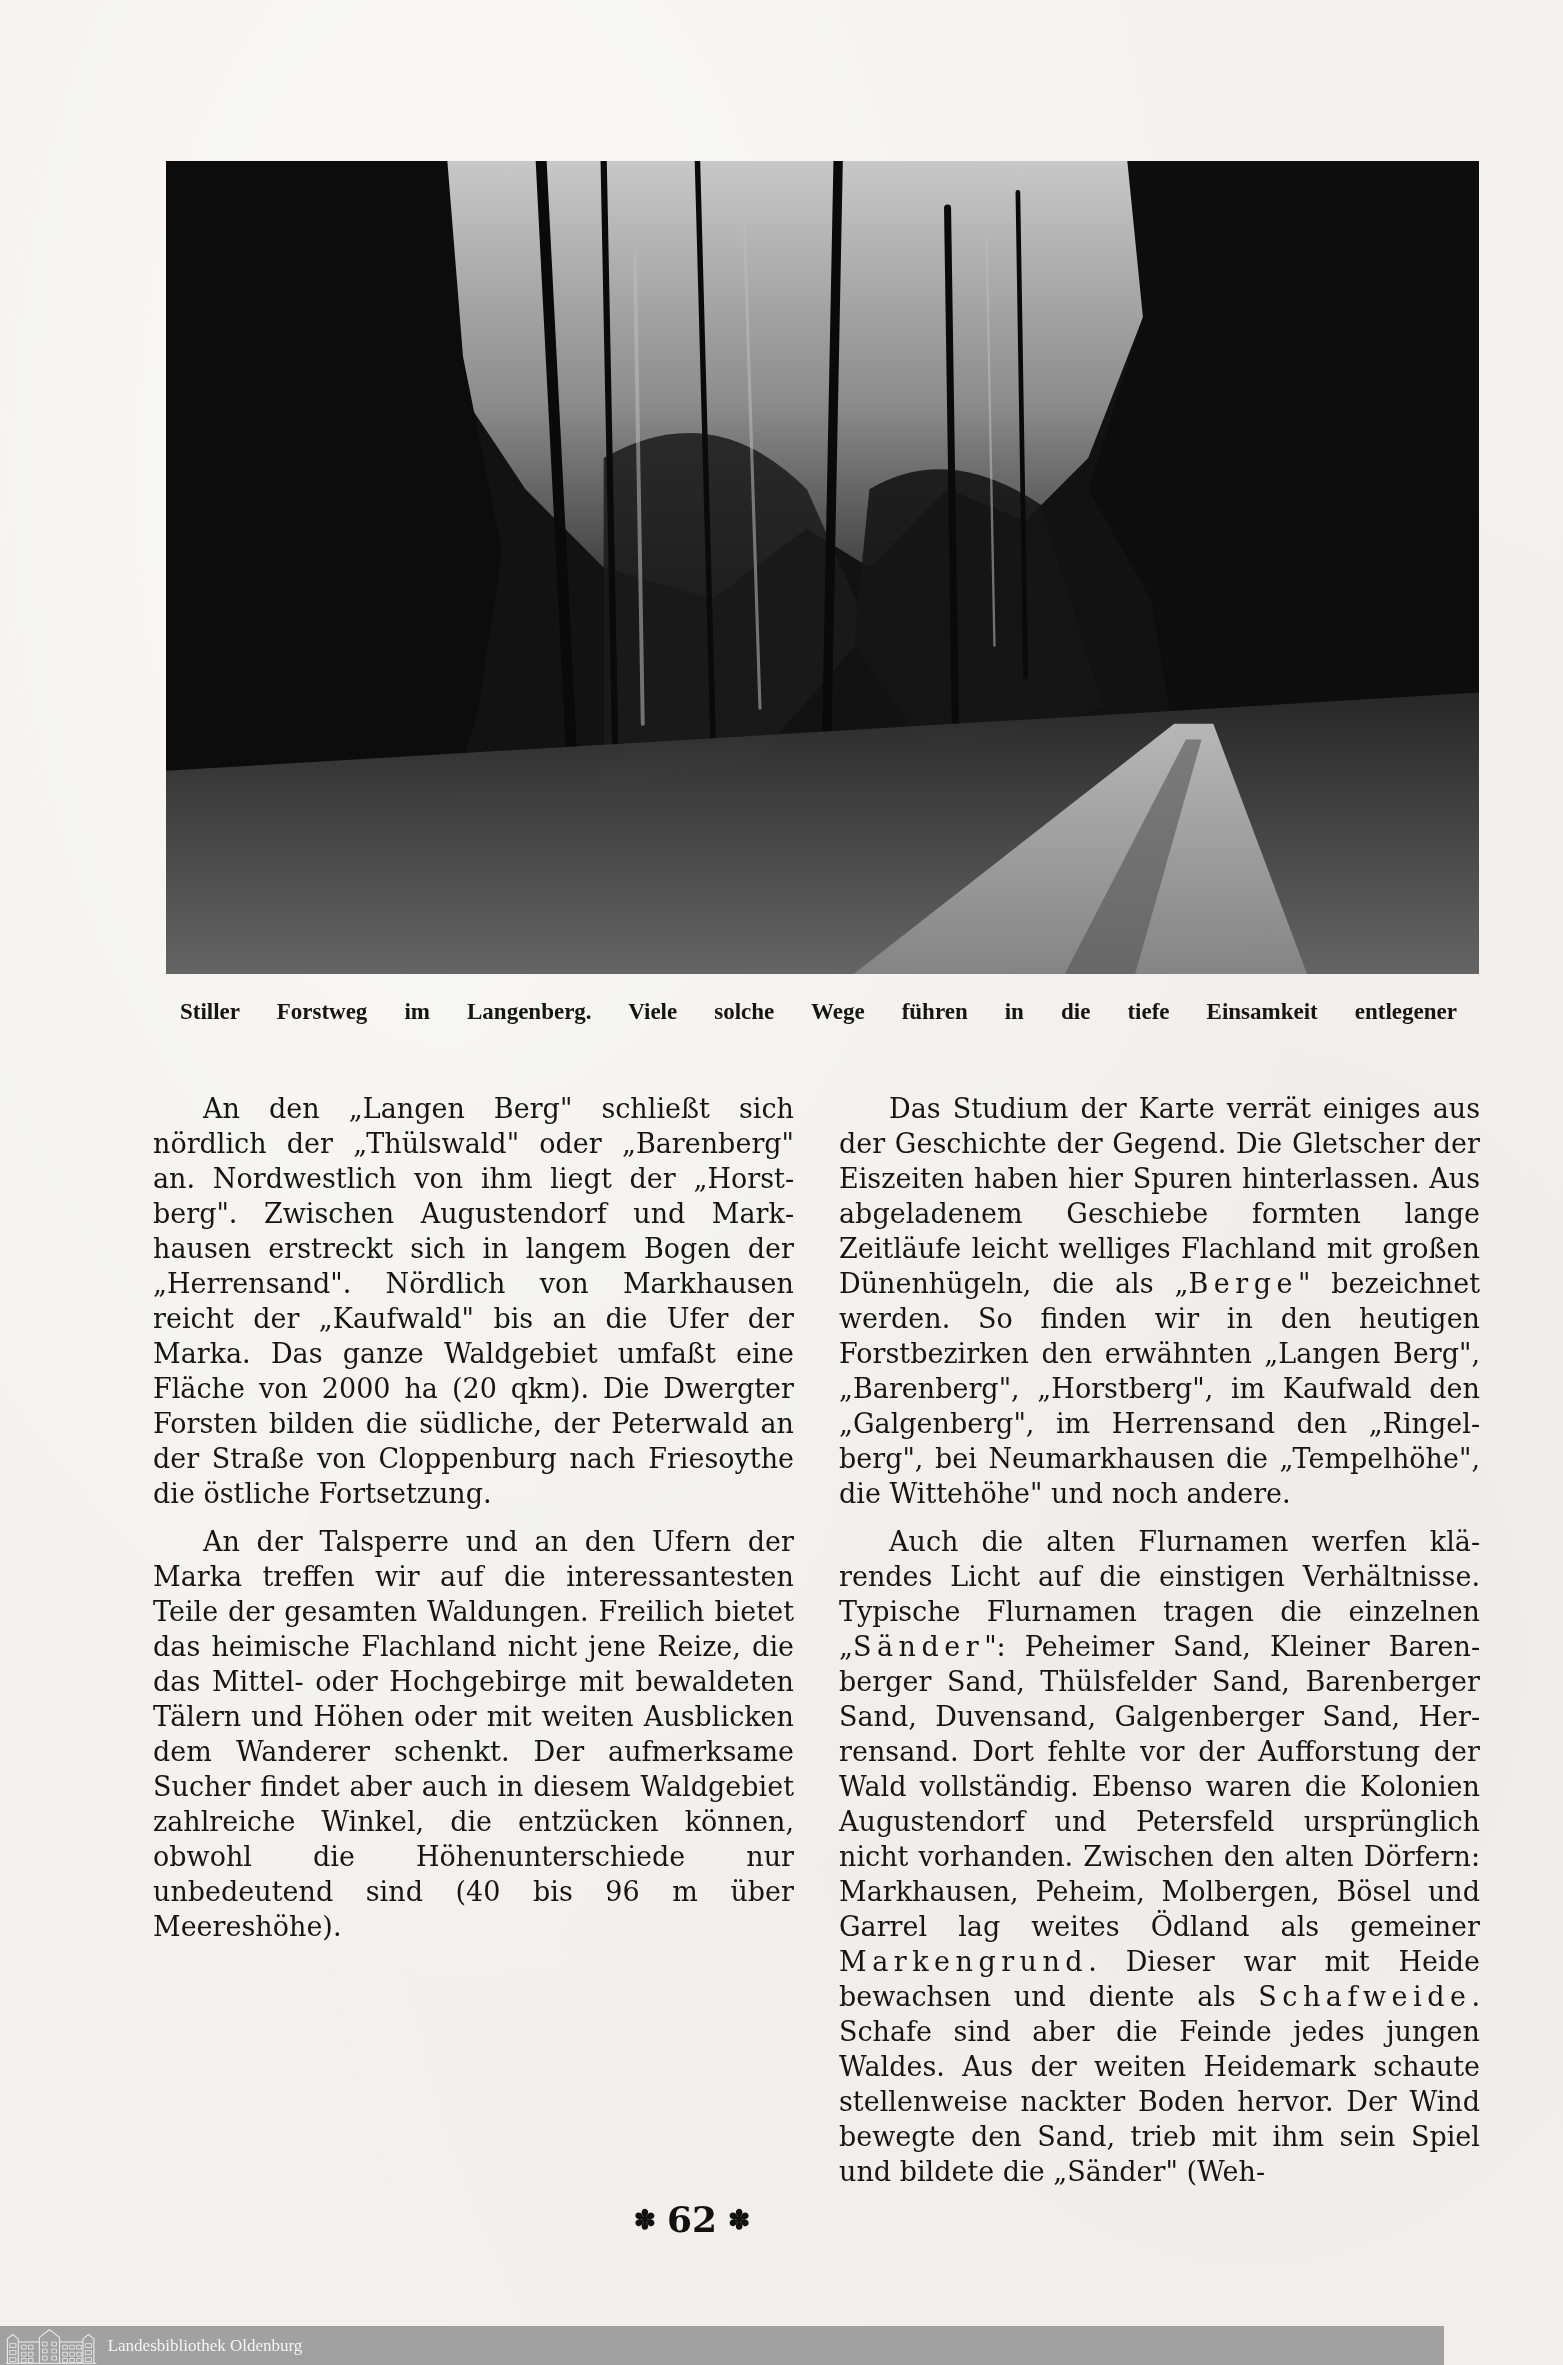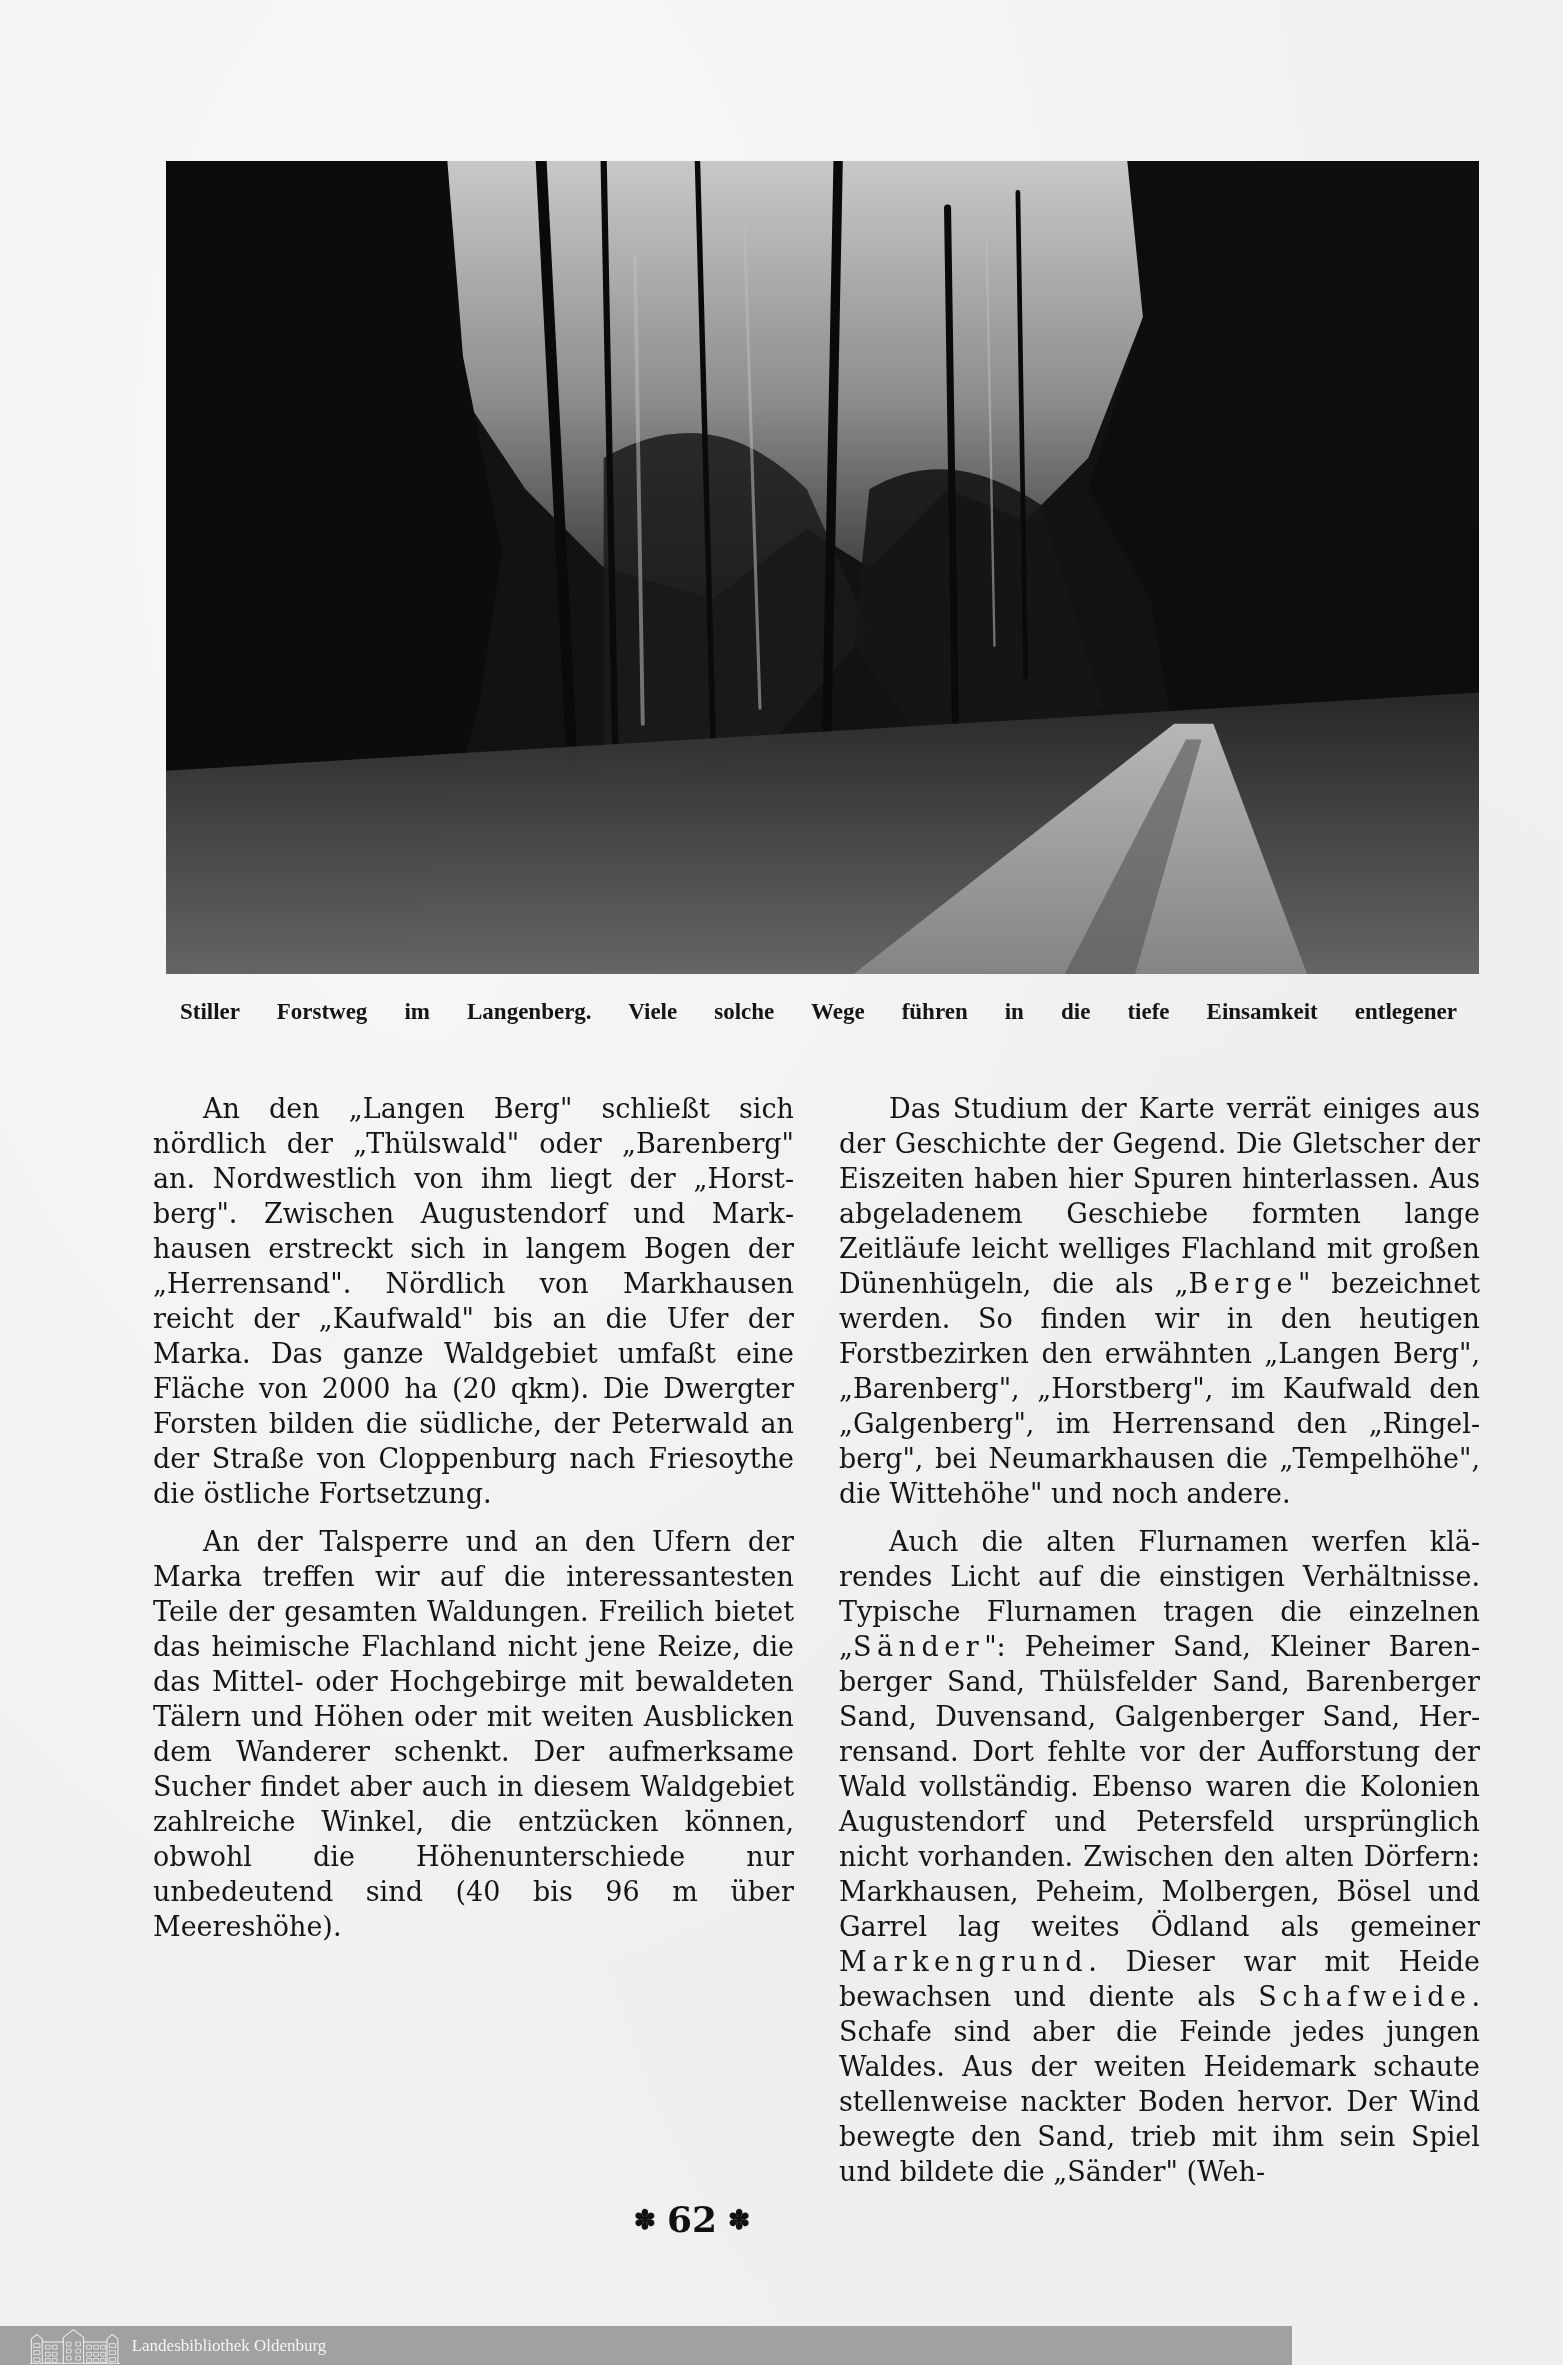--- a/index.html
+++ b/index.html
@@ -51,22 +51,22 @@
 
   
   .page-number {
     position: absolute; left: 0; width: 1328px; top: 2198px; text-align: center;
     font-family: "DejaVu Serif", serif; font-weight: bold; font-size: 36px; color: #111; margin-left: 28px;
   }
   .page-number .star { font-size: 26.6px; vertical-align: 3.1px; margin: 0 11px; }
 
   
   .footer {
-    position: absolute; left: 0; top: 2326px; width: 1268px; height: 39px;
-    background: #a1a1a1; display: flex; align-items: center; padding-left: 24px;
+    position: absolute; left: 0; top: 2326px; width: 1444px; height: 39px;
+    background: #a1a1a1; display: flex; align-items: center;
   }
   .footer-logo { width: 92px; height: 36px; margin-left: 4.7px; margin-right: 11px; }
   .footer-text {
     font-family: "Liberation Serif", serif; font-size: 17px; color: #f4f4f4;
   }
 </style>
 </head>
 <body>
 
 <div class="page-bg"></div>

